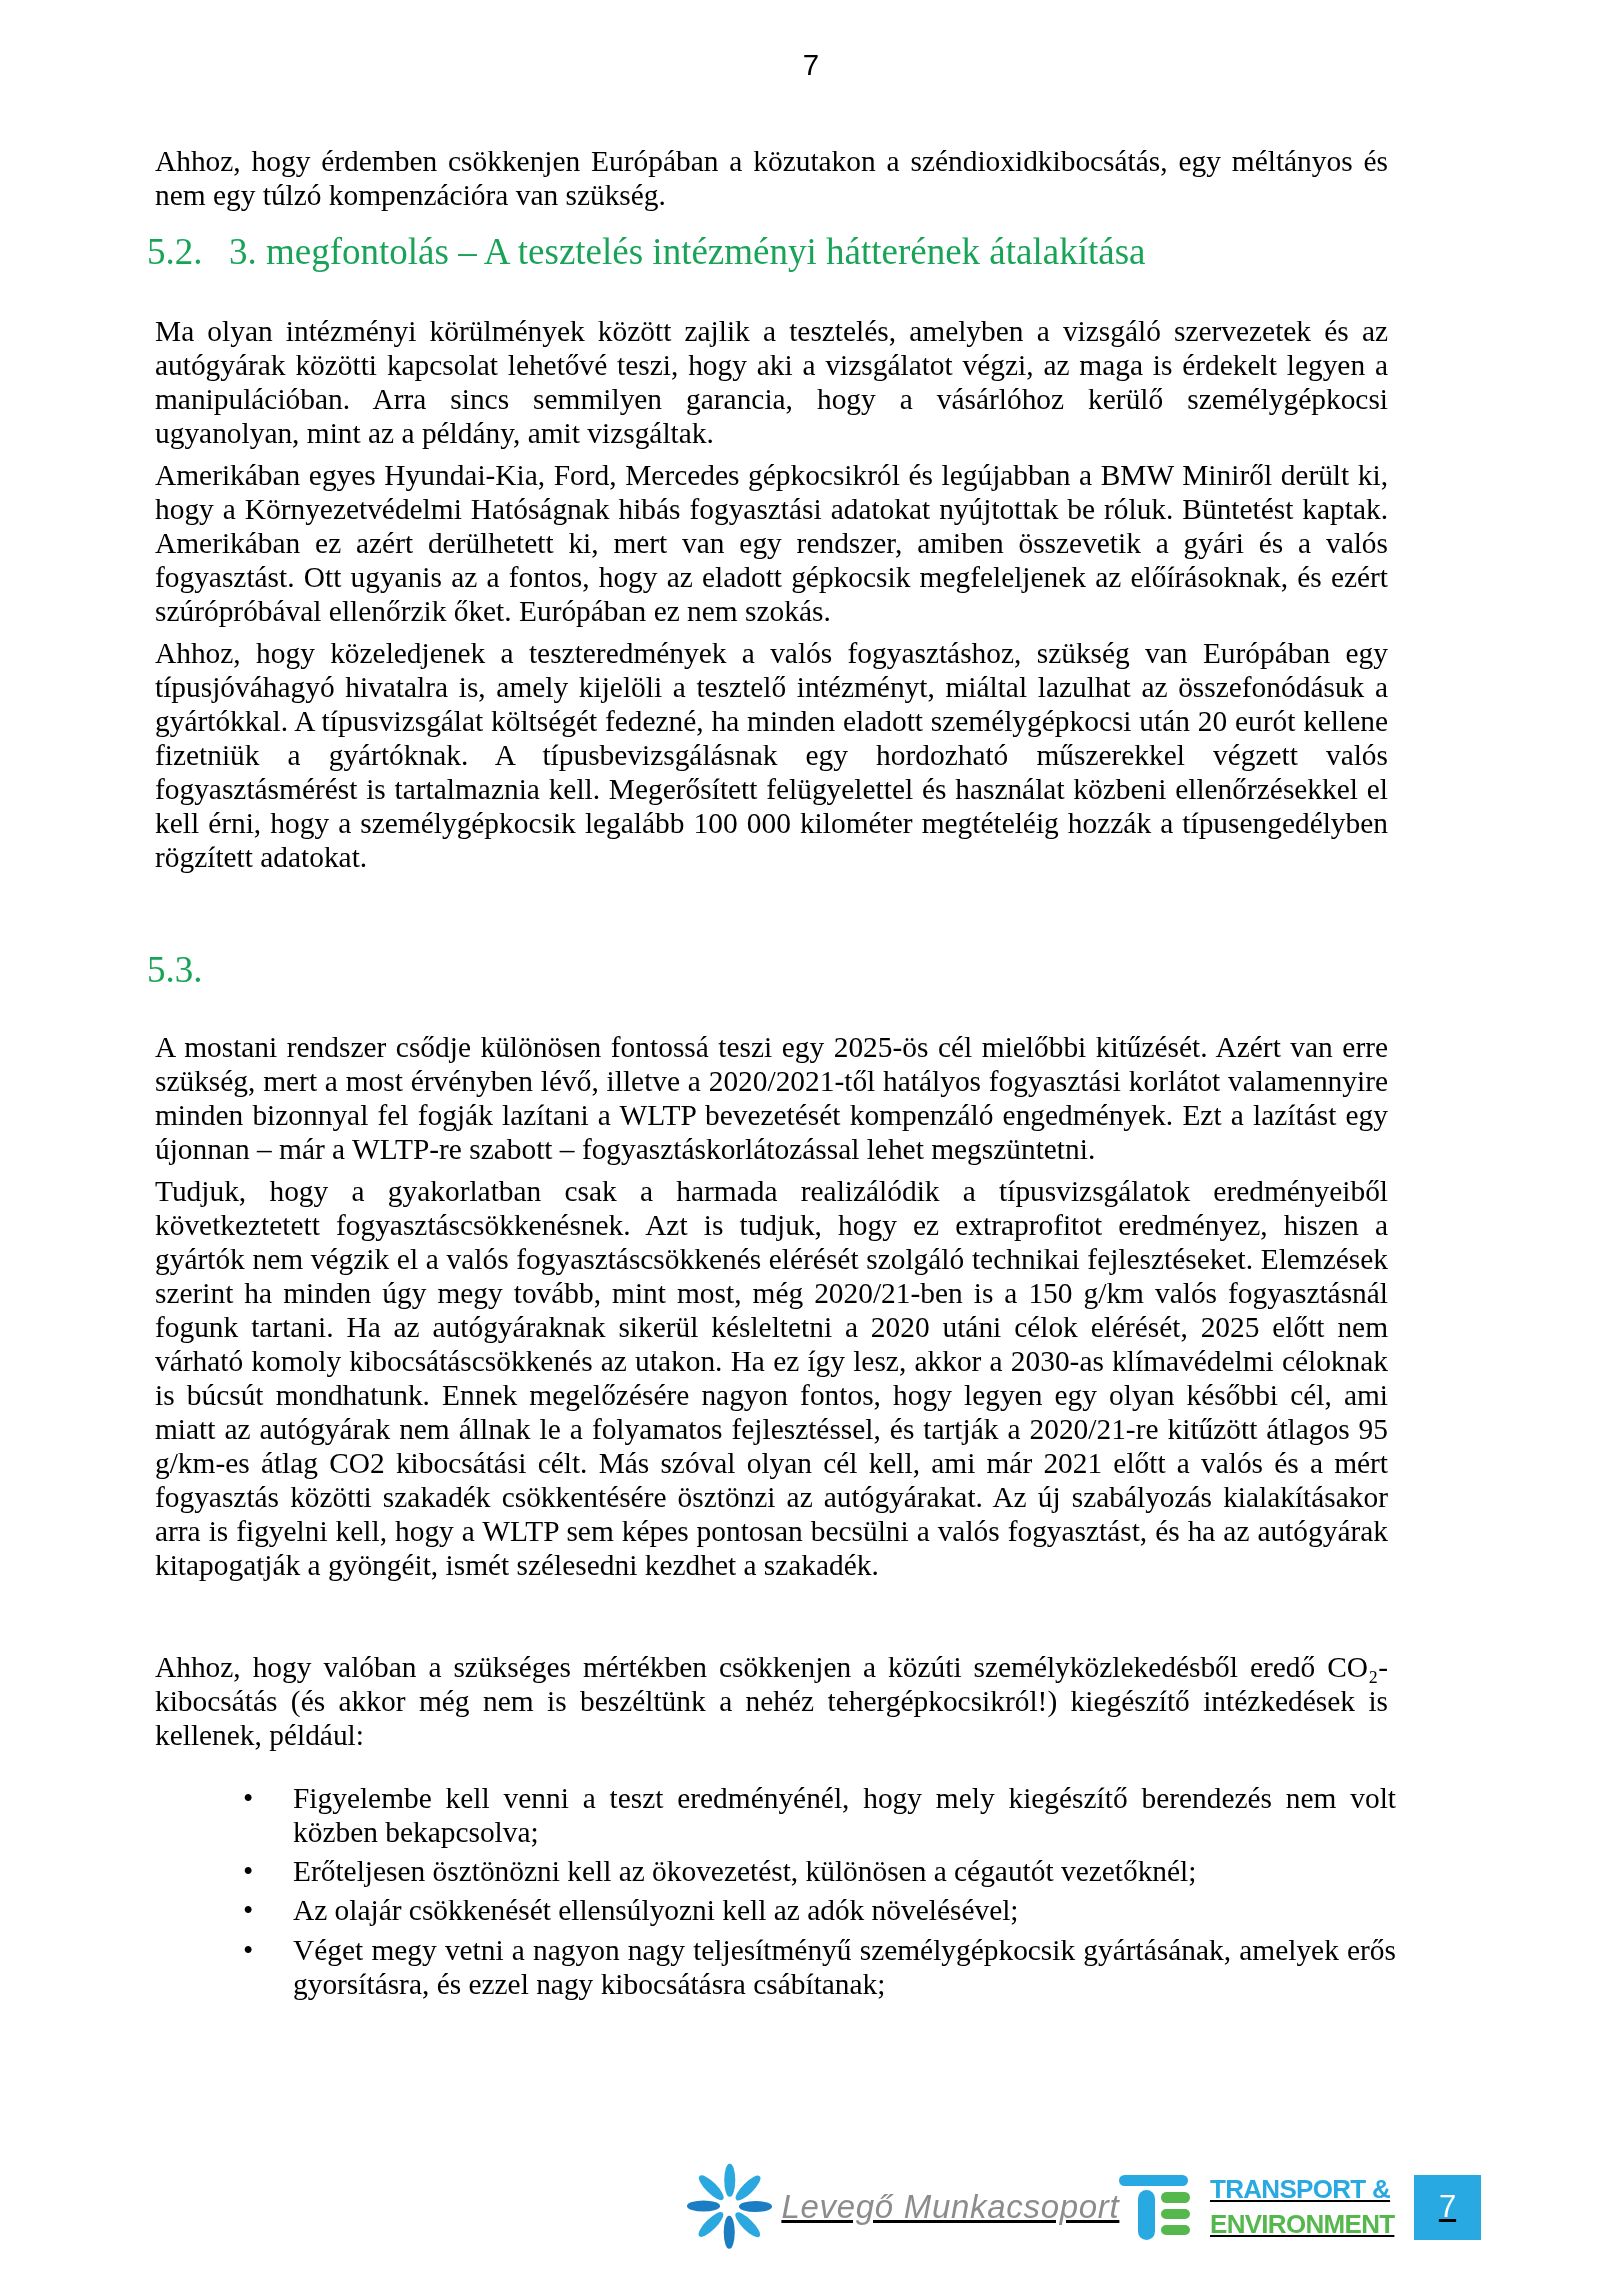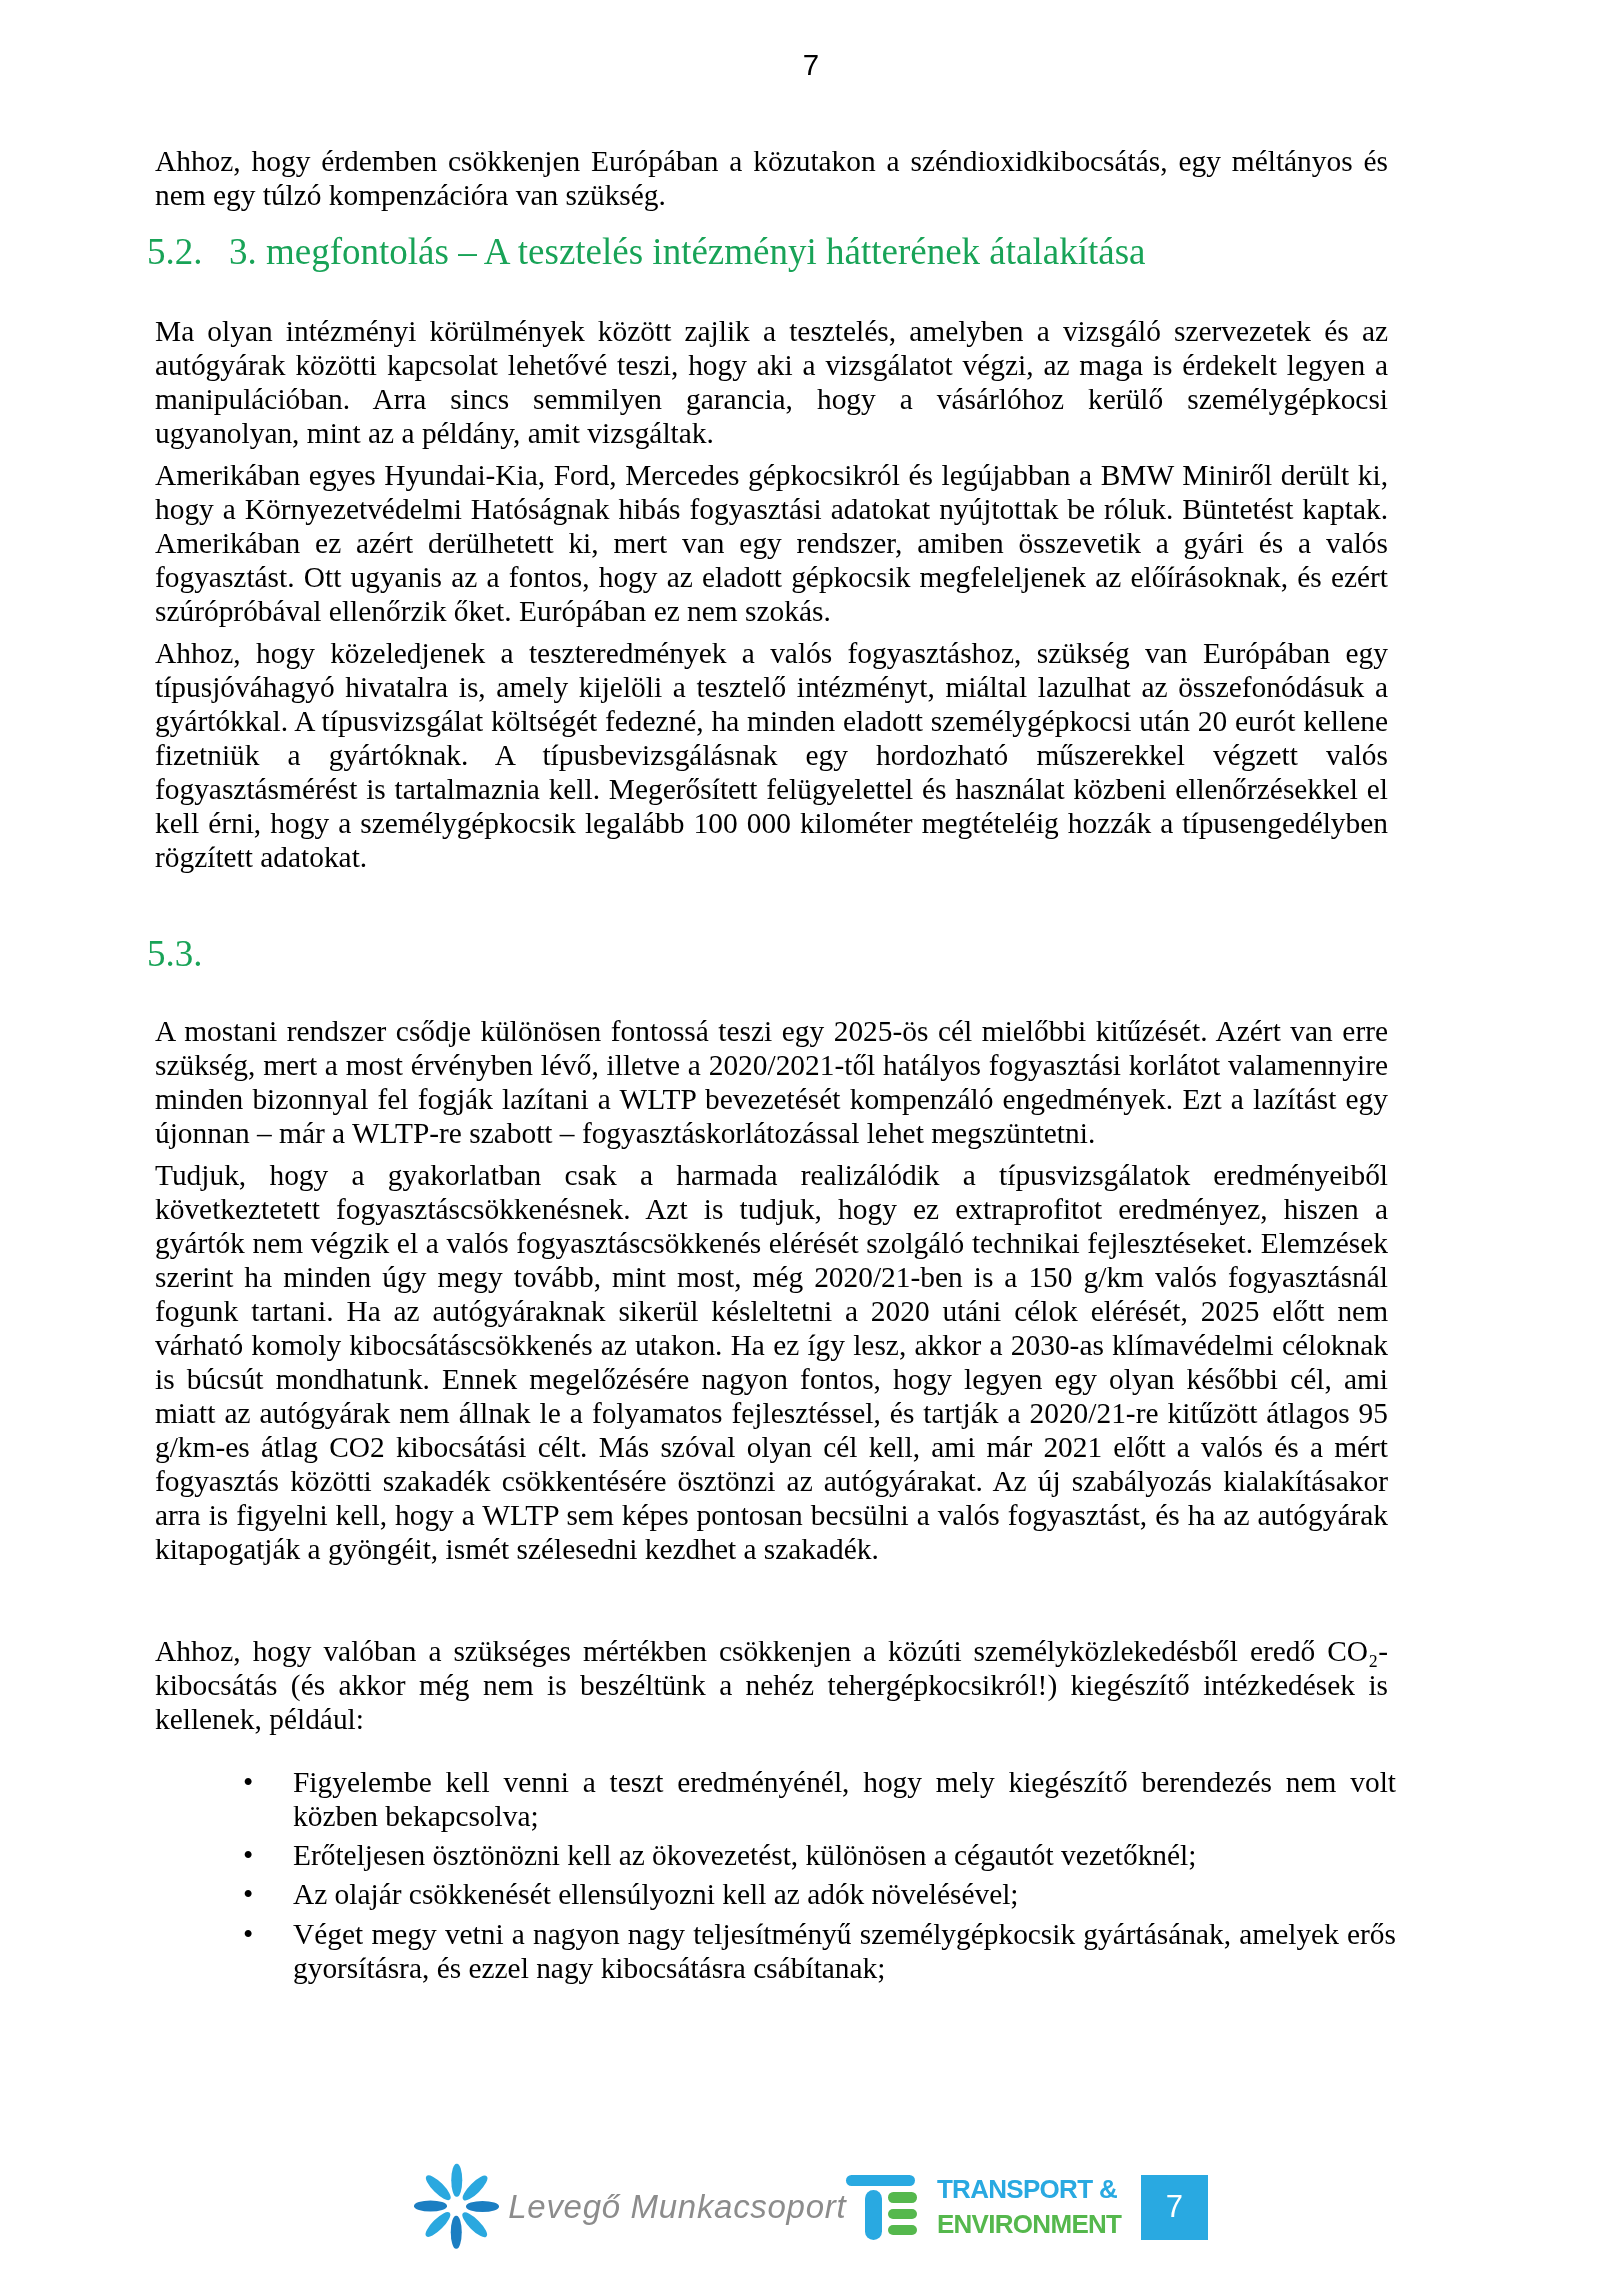--- a/index.html
+++ b/index.html
@@ -33,21 +33,21 @@
     display: flex;
     font-size: 37px;
     line-height: 47px;
     font-weight: normal;
     color: var(--heading-green, #18a357);
     margin: 0;
   }
   .heading .h-num { flex: 0 0 82px; }
   .heading .h-title { white-space: pre-wrap; }
   .heading-52 { margin-top: 16px; margin-bottom: 39px; }
-  .heading-53 { margin-top: 56px; margin-bottom: 37px; gap: 12px; }
+  .heading-53 { margin-top: 72px; margin-bottom: 37px; gap: 12px; }
   .para-gap { margin-top: 68px; }
   ul.bullets {
     margin: 29px 0 0 0;
     padding: 0 0 0 146px;
     list-style: none;
   }
   ul.bullets li {
     position: relative;
     font-size: 29.4px;
     line-height: 34px;
@@ -61,21 +61,22 @@
     top: 0;
   }
   .footer {
     position: absolute;
     left: 147px;
     right: 141px;
     top: 2164px;
     height: 86px;
     display: flex;
     align-items: center;
-    justify-content: center;
+    justify-content: flex-end;
+    text-decoration: underline;
   }
   .f-left { display: flex; align-items: center; gap: 9.2px; }
   .starburst { position: relative; width: 79px; height: 79px; flex: none; }
   .petal {
     position: absolute;
     left: 36px; top: 39px;
     width: 33px; height: 10.5px;
     margin: -5.2px 0 0 -16.4px;
     border-radius: 50%;
   }

